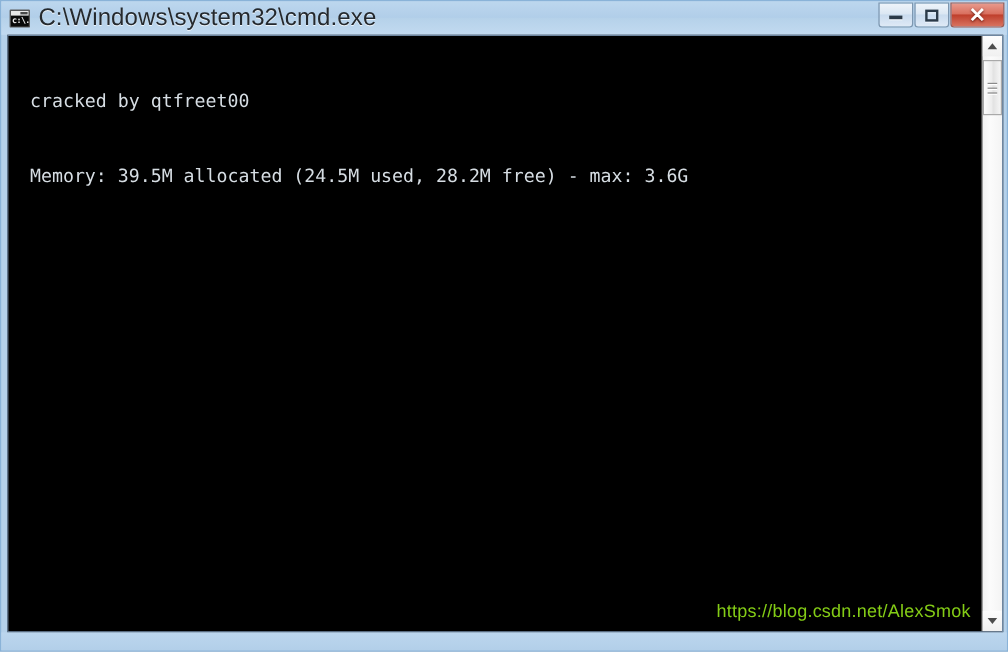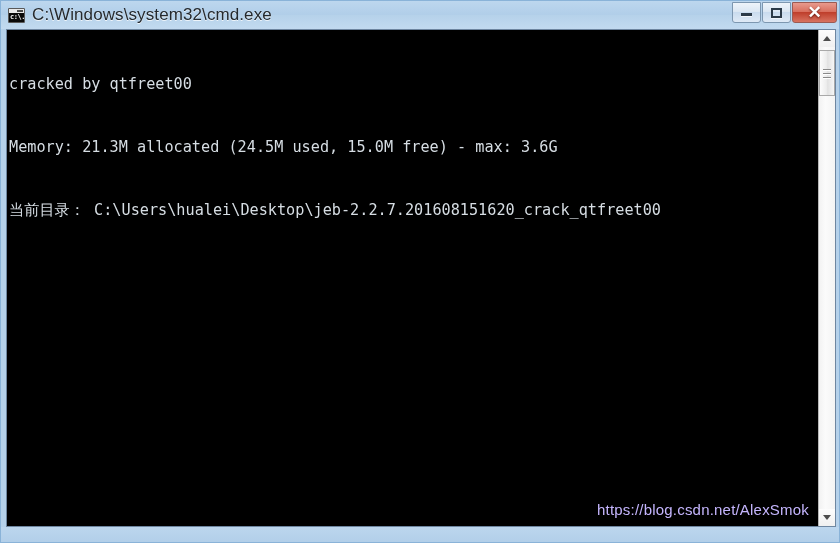--- a/index.html
+++ b/index.html
@@ -68,21 +68,21 @@
     left: 1px;
     top: 4px;
     color: #f0f0f0;
     font-family: "DejaVu Sans Mono", monospace;
     font-size: 7px;
     line-height: 9px;
     letter-spacing: -0.5px;
     font-weight: bold;
   }
   .title-text {
-    font-size: 17px;
+    font-size: 20px;
     color: #24292e;
     letter-spacing: 0.1px;
     white-space: nowrap;
     text-shadow: 0 1px 0 rgba(255,255,255,0.75);
   }
 
   
   .win-controls {
     position: absolute;
     right: 4px;
@@ -151,28 +151,29 @@
     color: #d6dde3;
     font-family: "DejaVu Sans Mono", "Liberation Mono", monospace;
     font-size: 15.2px;
     line-height: 21px;
     white-space: pre;
     letter-spacing: 0px;
   }
   .console-text .ln {
     display: block;
     height: 21px;
+    margin-left: 16px;
   }
 
   
   .watermark {
     position: absolute;
     right: 26px;
     bottom: 8px;
-    color: #c4b5fd;
+    color: #84cc16;
     font-size: 15px;
     font-family: "Liberation Sans", sans-serif;
     white-space: nowrap;
     letter-spacing: 0.2px;
   }
 
   
   .scrollbar {
     position: absolute;
     right: 0;
@@ -261,22 +262,21 @@
       <div class="wbtn close">
         <div class="glyph-close">✕</div>
       </div>
     </div>
   </div>
 
   <div class="console-outer">
 
     <div class="console-text">
       <span class="ln">cracked by qtfreet00</span>
-      <span class="ln">Memory: 21.3M allocated (24.5M used, 15.0M free) - max: 3.6G</span>
-      <span class="ln">当前目录： C:\Users\hualei\Desktop\jeb-2.2.7.201608151620_crack_qtfreet00</span>
+      <span class="ln">Memory: 39.5M allocated (24.5M used, 28.2M free) - max: 3.6G</span>
       
       
       
       
       
       
       
     </div>
 
     <div class="watermark">https://blog.csdn.net/AlexSmok</div>

